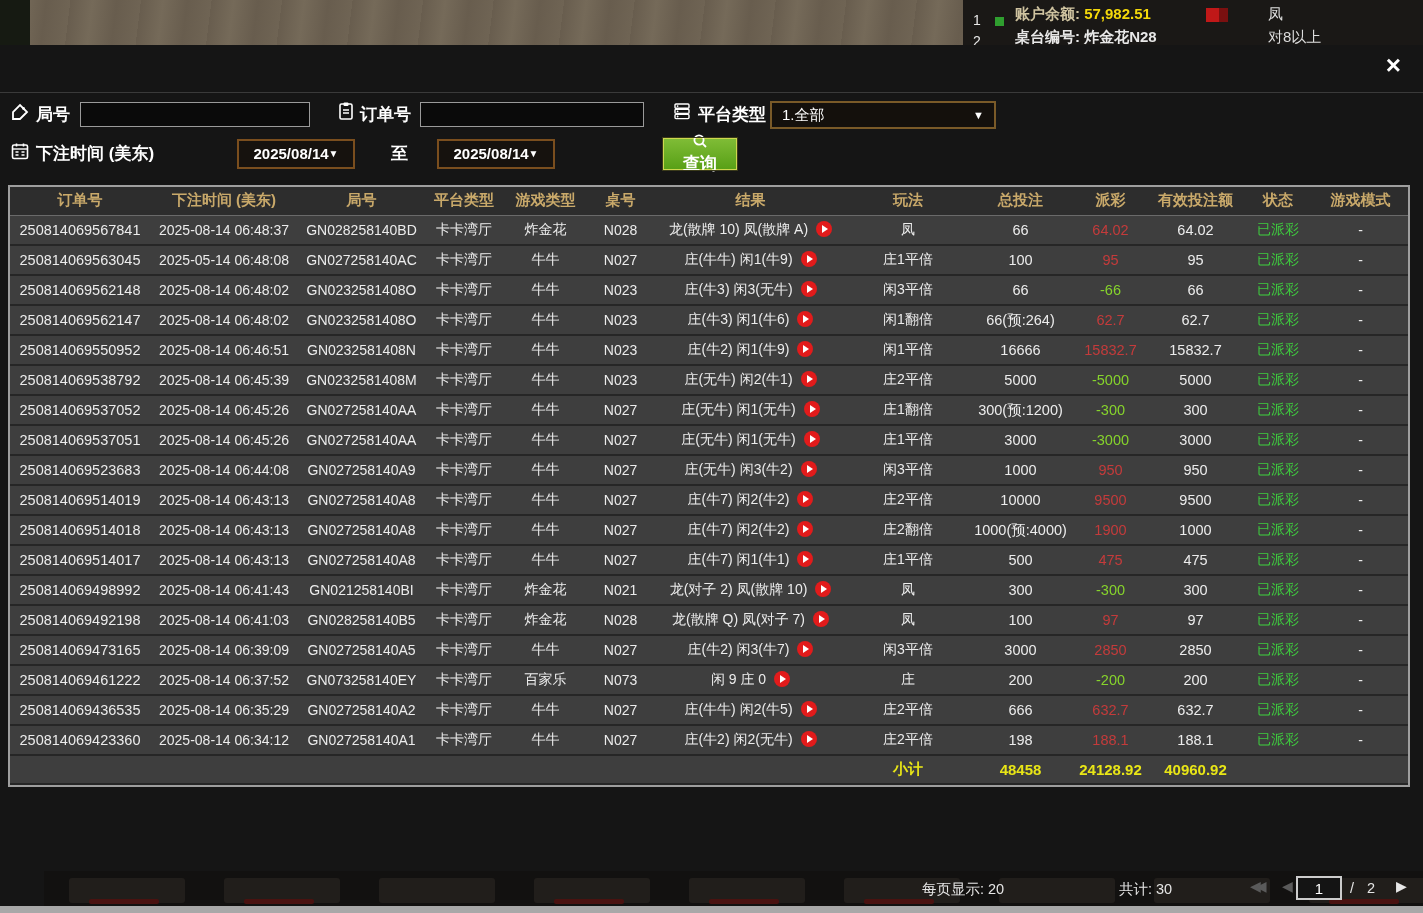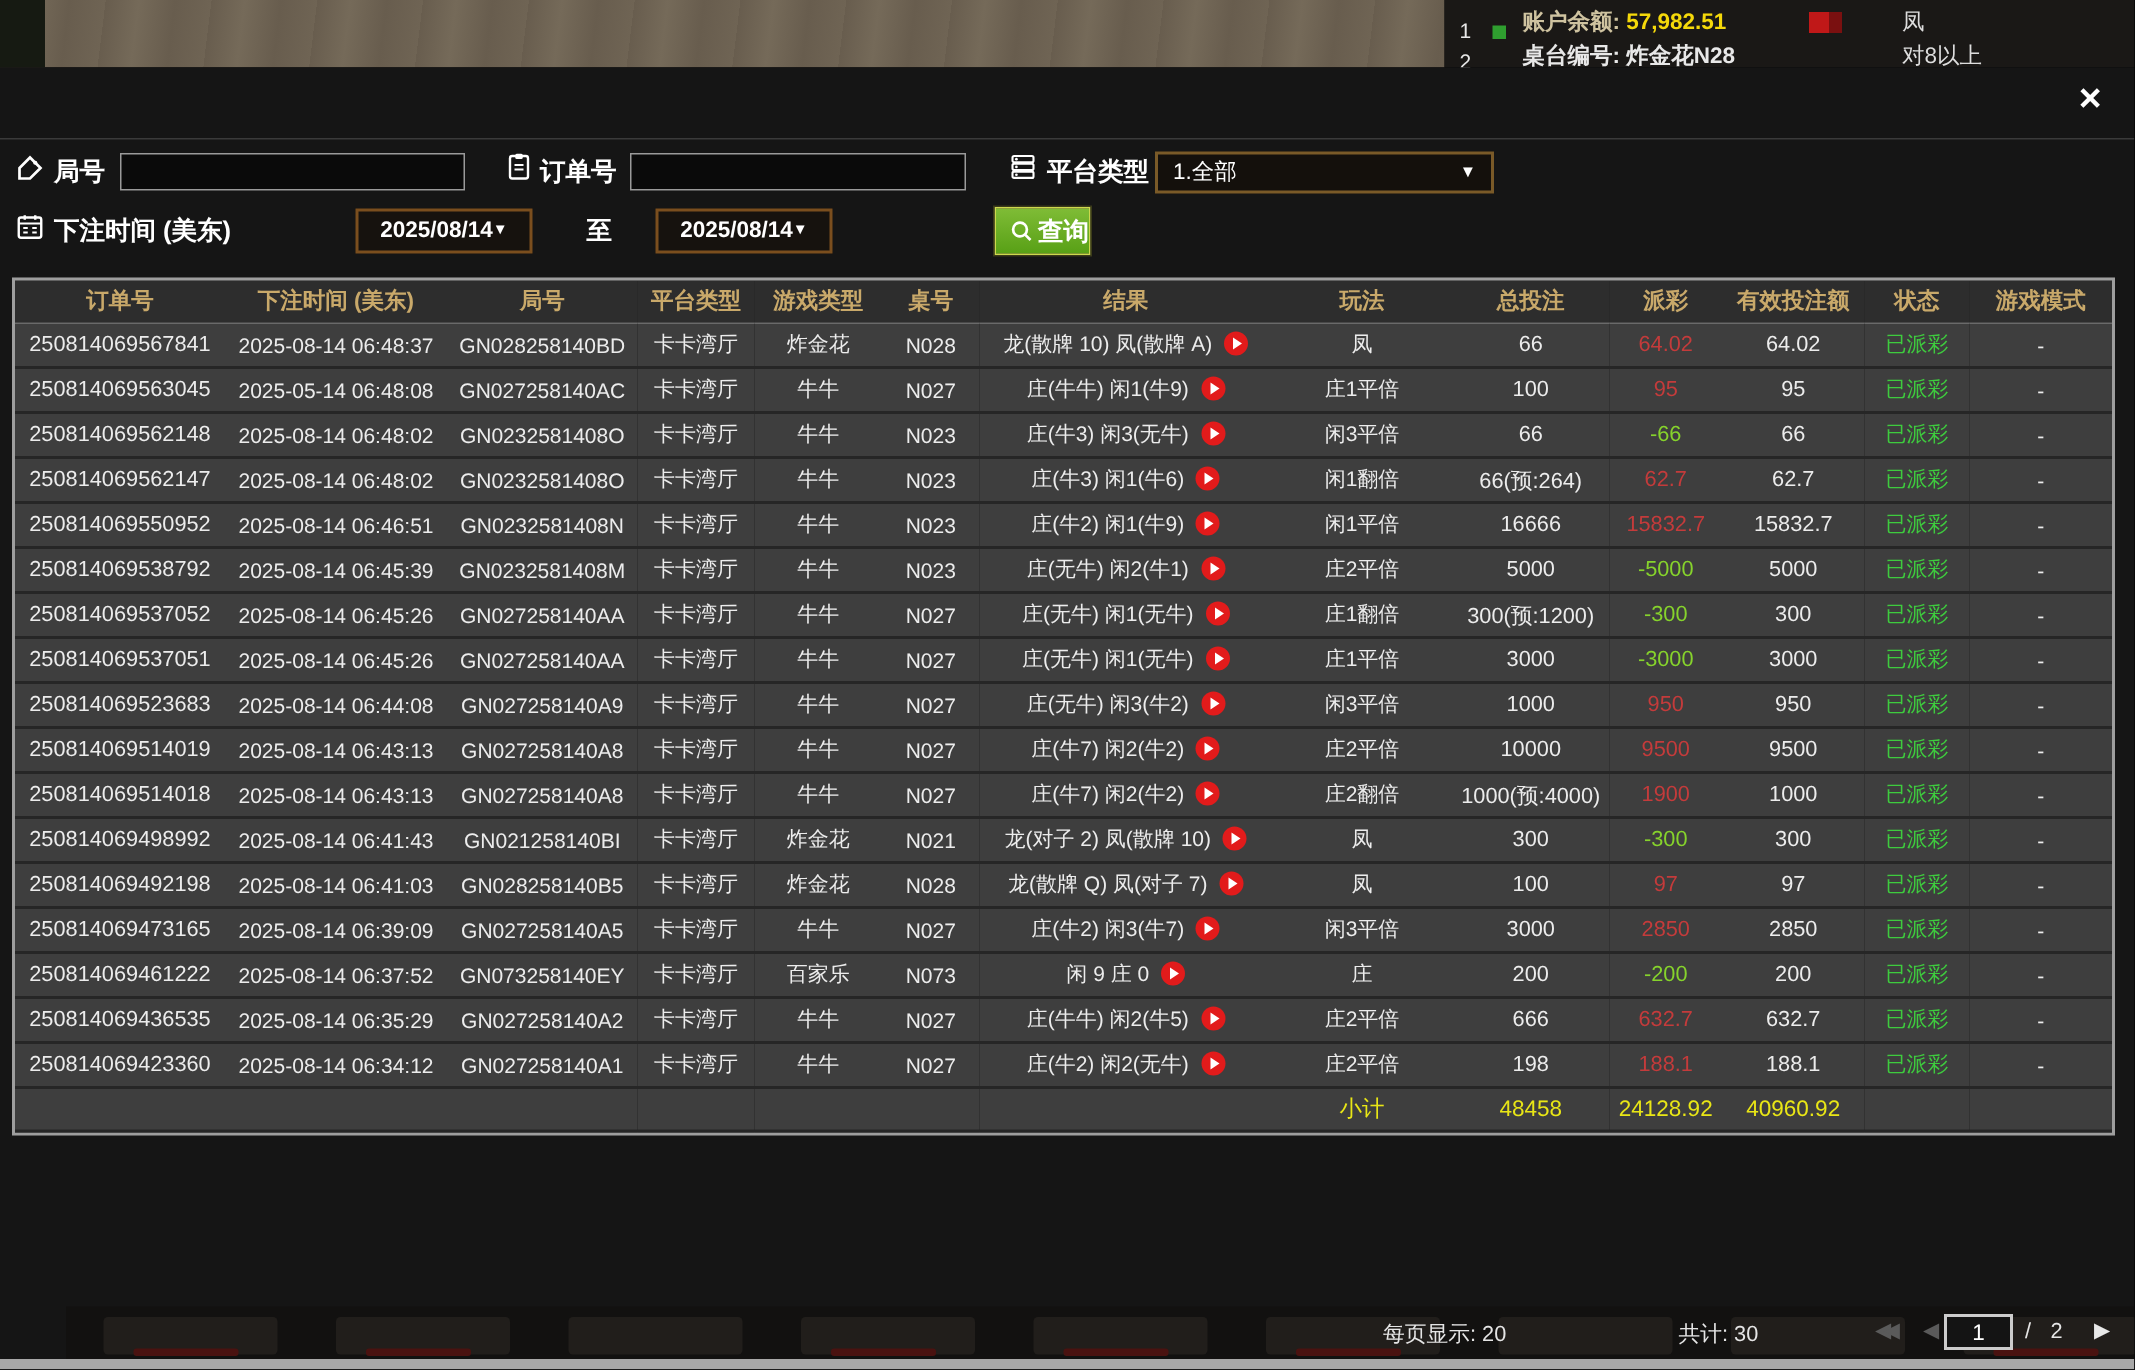--- a/index.html
+++ b/index.html
@@ -31,37 +31,37 @@
   .form-label{position:absolute;color:#fff;font-weight:bold;font-size:17px;white-space:nowrap;}
   .ico{position:absolute;width:20px;height:20px;}
   .txt-input{position:absolute;height:25px;background:#0a0a0a;border:1px solid #9a9a9a;color:#eee;
     font-size:14px;padding:0 6px;}
   .select-box{position:absolute;left:770px;top:56px;width:226px;height:28px;background:#14100c;
     border:2px solid #7a5a28;color:#fff;font-size:15px;line-height:24px;padding-left:10px;cursor:pointer;}
   .select-box .arr{position:absolute;right:10px;top:0;font-size:11px;color:#fff;line-height:24px;}
   .date-box{position:absolute;top:94px;width:118px;height:30px;background:#16120e;border:2px solid #7a4e1e;
     color:#fff;font-weight:bold;font-size:15px;text-align:center;line-height:26px;cursor:pointer;}
   .date-box .arr{font-size:10px;vertical-align:2px;}
-  .search-btn{position:absolute;left:663px;top:93px;width:64px;height:32px;
+  .search-btn{position:absolute;left:663px;top:93px;width:74px;height:32px;
     background:linear-gradient(#7fbc36,#58a016);border:1px solid #cdd84e;outline:1px solid #3a3a1a;
-    color:#fff;font-weight:bold;font-size:17px;display:flex;align-items:center;justify-content:flex-end;gap:3px;cursor:pointer;}
+    color:#fff;font-weight:bold;font-size:17px;display:flex;align-items:center;justify-content:center;gap:3px;cursor:pointer;flex-direction:column;}
 
   
   .table-frame{position:absolute;left:8px;top:140px;width:1402px;border:2px solid #9e9e9e;background:#262626;}
   table{border-collapse:collapse;table-layout:fixed;width:100%;}
   th{background:#2d2d2d;color:#c9a96a;font-weight:bold;font-size:15px;height:28px;
      border-bottom:1px solid #6a6a6a;white-space:nowrap;overflow:hidden;}
   td{background:#3e3e3e;color:#ececec;font-size:14px;height:30px;text-align:center;
      border-bottom:2px solid #262626;white-space:nowrap;overflow:hidden;padding:0 2px;}
   tr.totals td{background:#3e3e3e;height:29px;}
   .num{font-size:14.5px;}
   .pay-win{color:#c43b3b;}
   .pay-loss{color:#86d32c;}
   .status-ok{color:#3ecb3e;}
-  .tot{color:#e9e616;font-weight:normal;font-size:15px;}
+  .tot{color:#e9e616;font-weight:bold;font-size:15px;}
   .play-btn{display:inline-block;width:16px;height:16px;background:#e21b1b;border-radius:50%;
     vertical-align:-3px;margin-left:8px;position:relative;cursor:pointer;}
   .play-btn::after{content:"";position:absolute;left:6px;top:4px;border-left:6px solid #fff;
     border-top:4px solid transparent;border-bottom:4px solid transparent;}
 
   
   .pag-strip{position:absolute;left:0;top:826px;width:1423px;height:35px;background:#121110;margin-left:44px;}
   .tile{position:absolute;top:7px;width:116px;height:25px;background:#211e1b;border-radius:3px;}
   .tile-red{position:absolute;top:28px;width:70px;height:5px;background:#4a1210;border-radius:2px;}
   .pag-text{position:absolute;top:9px;color:#e5e5e5;font-size:14.5px;white-space:nowrap;}
@@ -359,20 +359,35 @@
               <td>N027</td>
               <td><span>庄(牛7) 闲2(牛2)</span><span class="play-btn"></span></td>
               <td>庄2翻倍</td>
               <td class="num">1000(预:4000)</td>
               <td class="num pay-win">1900</td>
               <td class="num">1000</td>
               <td class="status-ok">已派彩</td>
               <td>-</td>
             </tr>
             <tr>
+              <td class="num">250814069514017</td>
+              <td>2025-08-14 06:43:13</td>
+              <td>GN027258140A8</td>
+              <td>卡卡湾厅</td>
+              <td>牛牛</td>
+              <td>N027</td>
+              <td><span>庄(牛7) 闲1(牛1)</span><span class="play-btn"></span></td>
+              <td>庄1平倍</td>
+              <td class="num">500</td>
+              <td class="num pay-win">475</td>
+              <td class="num">475</td>
+              <td class="status-ok">已派彩</td>
+              <td>-</td>
+            </tr>
+            <tr>
               <td class="num">250814069498992</td>
               <td>2025-08-14 06:41:43</td>
               <td>GN021258140BI</td>
               <td>卡卡湾厅</td>
               <td>炸金花</td>
               <td>N021</td>
               <td><span>龙(对子 2) 凤(散牌 10)</span><span class="play-btn"></span></td>
               <td>凤</td>
               <td class="num">300</td>
               <td class="num pay-loss">-300</td>

